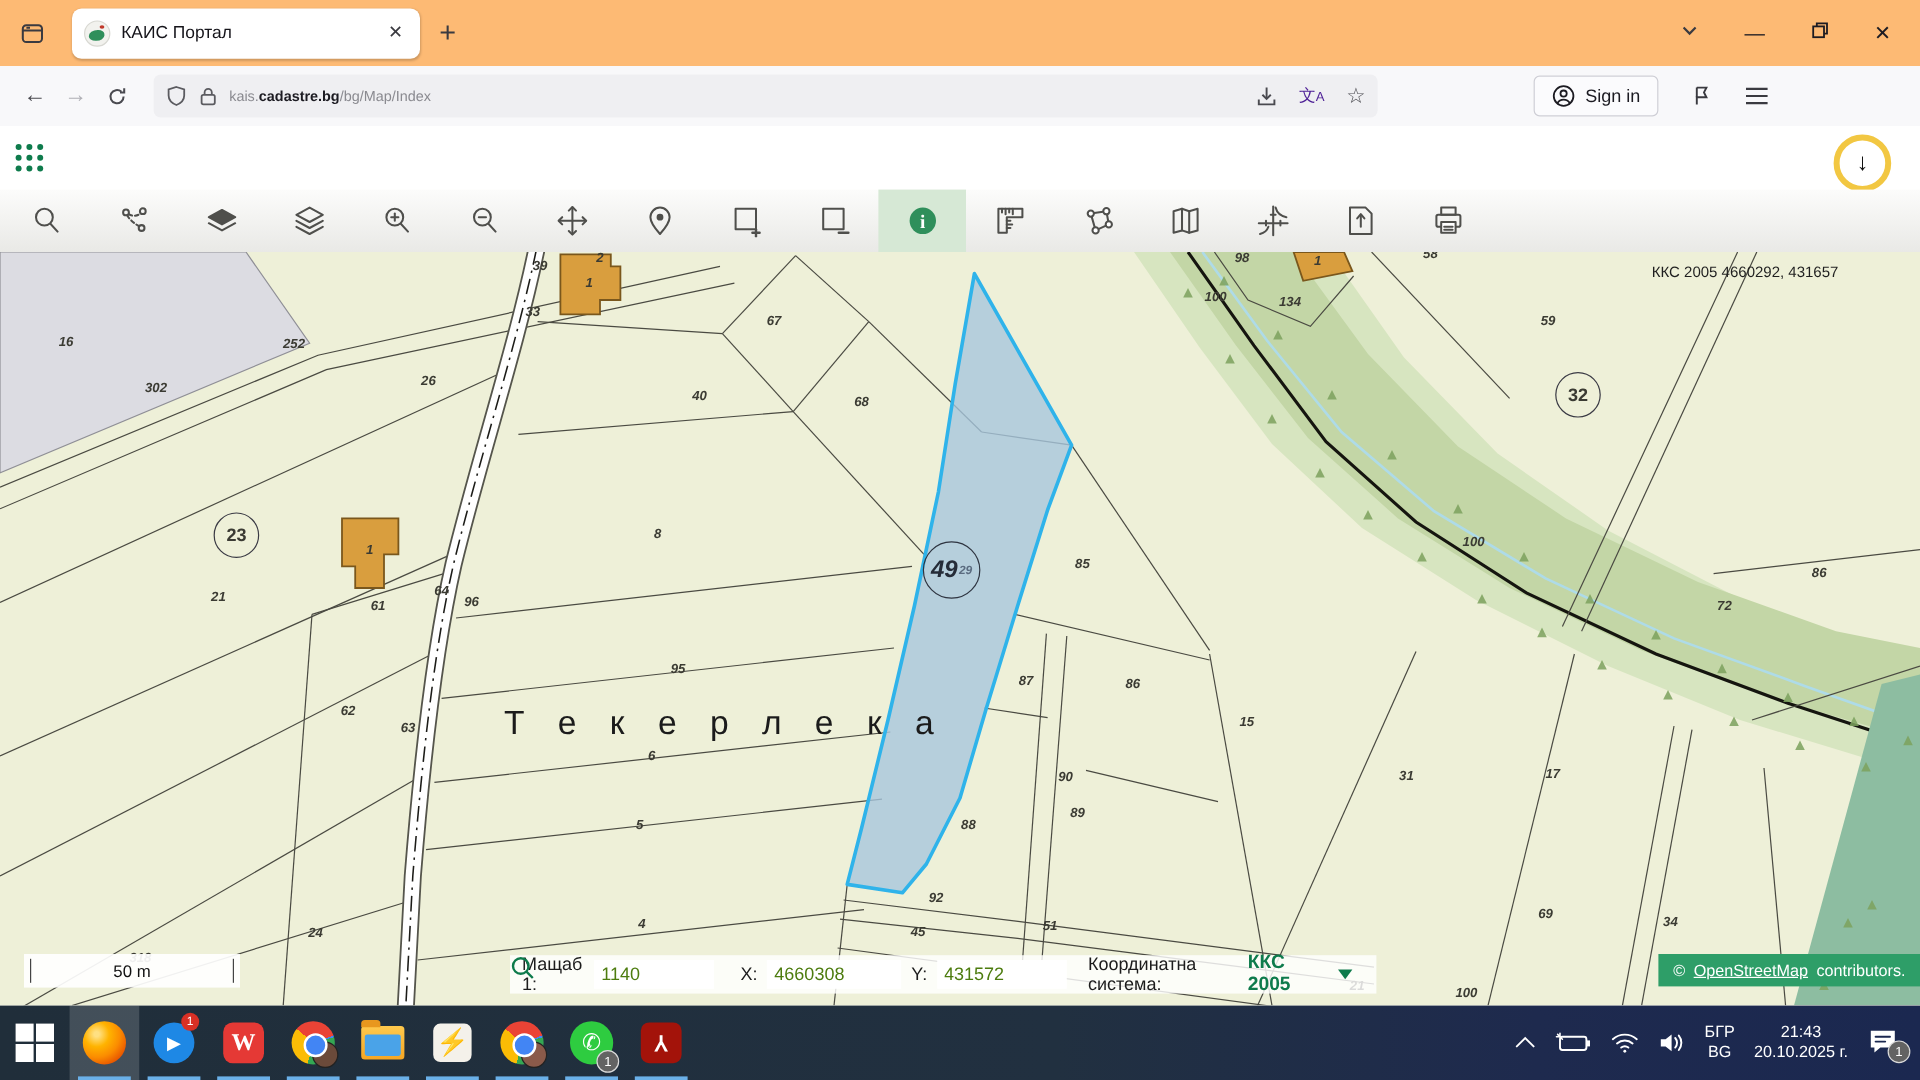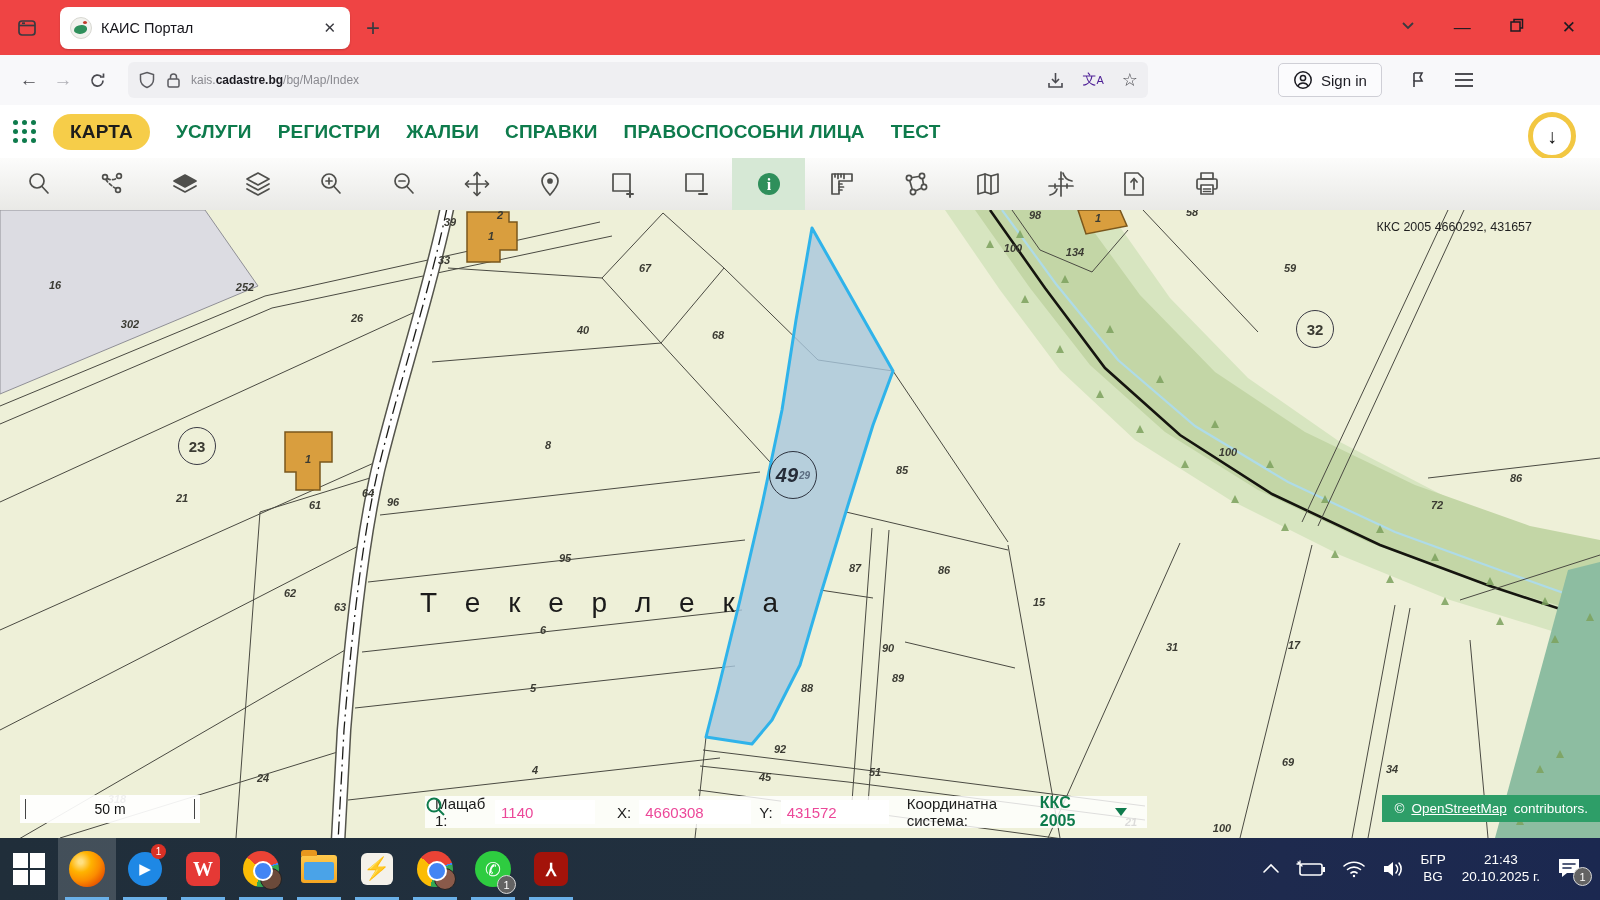--- a/index.html
+++ b/index.html
@@ -2,21 +2,21 @@
 <html style="--accent-green: #0e7b4c; --pill-yellow: #f6cd49; --selection-stroke: #2fb3ea; --selection-fill: rgba(168,199,221,0.8); --osm-green: #2e9e68; --map-base: #eef0d8; --toolbar-active: #d6e8d5;"><head>
 <meta charset="utf-8">
 <style>
   html,body{margin:0;padding:0;}
   body{width:1600px;height:900px;position:relative;overflow:hidden;
        font-family:"Liberation Sans",sans-serif;background:#fff;
        -webkit-font-smoothing:antialiased;}
   .abs{position:absolute;}
 
   
-  #tabstrip{left:0;top:0;width:1600px;height:55px;background:#ef4444;display:flex;align-items:center;}
+  #tabstrip{left:0;top:0;width:1600px;height:55px;background:#fdba74;display:flex;align-items:center;}
   #fxview{width:30px;height:30px;margin-left:12px;border-radius:6px;display:flex;align-items:center;justify-content:center;color:#3a3a40;}
   #tab{width:270px;height:42px;background:#fff;border-radius:8px;margin-left:18px;box-shadow:0 1px 2px rgba(0,0,0,.18);
        display:flex;align-items:center;padding:0 10px;gap:9px;}
   .favicon{width:20px;height:20px;border-radius:50%;background:#f2f2ee;border:1px solid #d8d8d2;position:relative;overflow:hidden;}
   .favicon::after{content:"";position:absolute;left:3px;top:7px;width:13px;height:9px;background:#2f8f5b;border-radius:60% 40% 55% 45%;}
   .favicon::before{content:"";position:absolute;right:4px;top:3px;width:4px;height:3px;background:#c0392b;border-radius:50%;}
   #tab .title{font-size:14.5px;color:#15141a;flex:1;white-space:nowrap;overflow:hidden;}
   .tab-close{color:#3a3a40;font-size:15px;line-height:1;padding:2px 4px;border-radius:4px;}
   #newtab{font-size:24px;color:#3a3a40;margin-left:16px;font-weight:300;}
   #tabstrip-right{margin-left:auto;display:flex;align-items:center;gap:38px;margin-right:24px;color:#3a3a40;}
@@ -63,21 +63,21 @@
              border:1.8px solid #2e3440;border-radius:50%;display:flex;align-items:center;justify-content:center;
              color:#252c38;font-size:20px;font-style:italic;font-weight:bold;}
   #sel-label sup{font-size:10px;color:#5b6c80;margin-left:1px;}
   #crs-readout{position:absolute;right:68px;top:10px;font-size:12.5px;color:#1f1f1f;}
   #scalebar{position:absolute;left:20px;top:585px;width:180px;height:28px;background:rgba(255,255,255,.92);
             display:flex;align-items:center;justify-content:center;font-size:14px;color:#111;}
   #scalebar::before,#scalebar::after{content:"";position:absolute;top:4px;bottom:4px;width:1.4px;background:#444;}
   #scalebar::before{left:5px;} #scalebar::after{right:5px;}
   #statusbar{position:absolute;left:425px;top:586px;width:722px;height:32px;background:rgba(255,255,255,.82);
              display:flex;align-items:center;gap:8px;padding:0 10px;font-size:15px;color:#1c1c1c;box-sizing:border-box;}
-  #statusbar .val{background:#fff;border:none;height:24px;font-size:15px;color:#ec4899;font-family:inherit;padding:0 6px;}
+  #statusbar .val{background:#fff;border:none;height:24px;font-size:15px;color:#4d7c0f;font-family:inherit;padding:0 6px;}
   #statusbar .crs{color:var(--accent-green);font-weight:bold;font-size:16px;margin-left:4px;}
   #statusbar .caret{width:0;height:0;border-left:6px solid transparent;border-right:6px solid transparent;
              border-top:8px solid var(--accent-green);margin:0 10px 0 12px;}
   #osm-attr{position:absolute;right:0;top:585px;height:27px;background:var(--osm-green);color:#fff;display:flex;
             align-items:center;gap:7px;padding:0 12px;font-size:13.5px;}
   #osm-attr .link{text-decoration:underline;}
 
   
   #taskbar{left:0;top:838px;width:1600px;height:62px;
            background:linear-gradient(90deg,#202e3a 0%,#213040 55%,#1e2a4e 80%,#1b2850 100%);
@@ -196,29 +196,20 @@
   <div id="dots">
       <i></i>
       <i></i>
       <i></i>
       <i></i>
       <i></i>
       <i></i>
       <i></i>
       <i></i>
       <i></i>
-    </div>
-  <div id="site-nav-items">
-      <div class="nav-item active">КАРТА</div>
-      <div class="nav-item">УСЛУГИ</div>
-      <div class="nav-item">РЕГИСТРИ</div>
-      <div class="nav-item">ЖАЛБИ</div>
-      <div class="nav-item">СПРАВКИ</div>
-      <div class="nav-item">ПРАВОСПОСОБНИ ЛИЦА</div>
-      <div class="nav-item">ТЕСТ</div>
     </div>
 </div>
 <div id="dl-round" class="abs">↓</div>
 
 <div id="maptoolbar" class="abs">
   <div class="tool">
       <svg width="26" height="26" viewBox="0 0 26 26">
         <circle cx="11" cy="10" r="7"></circle>
         <line x1="16" y1="15.5" x2="22" y2="22"></line>
       </svg>

